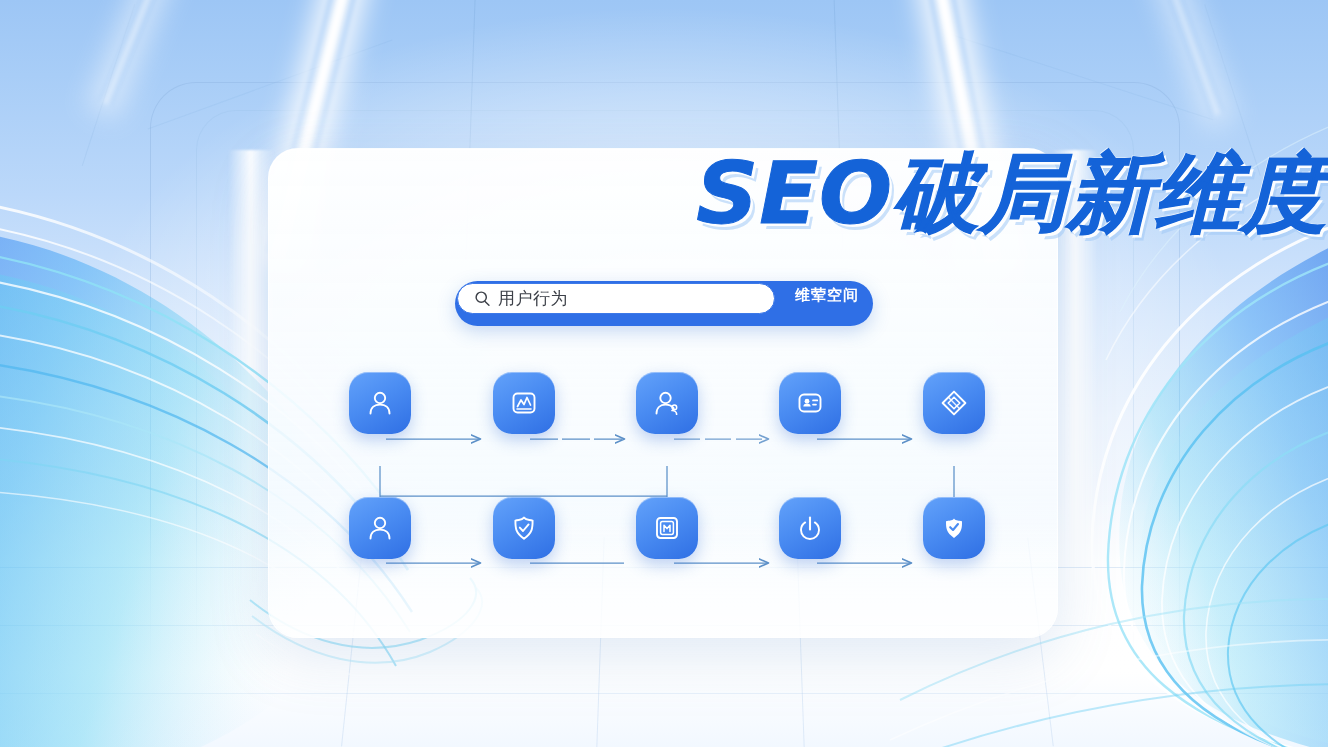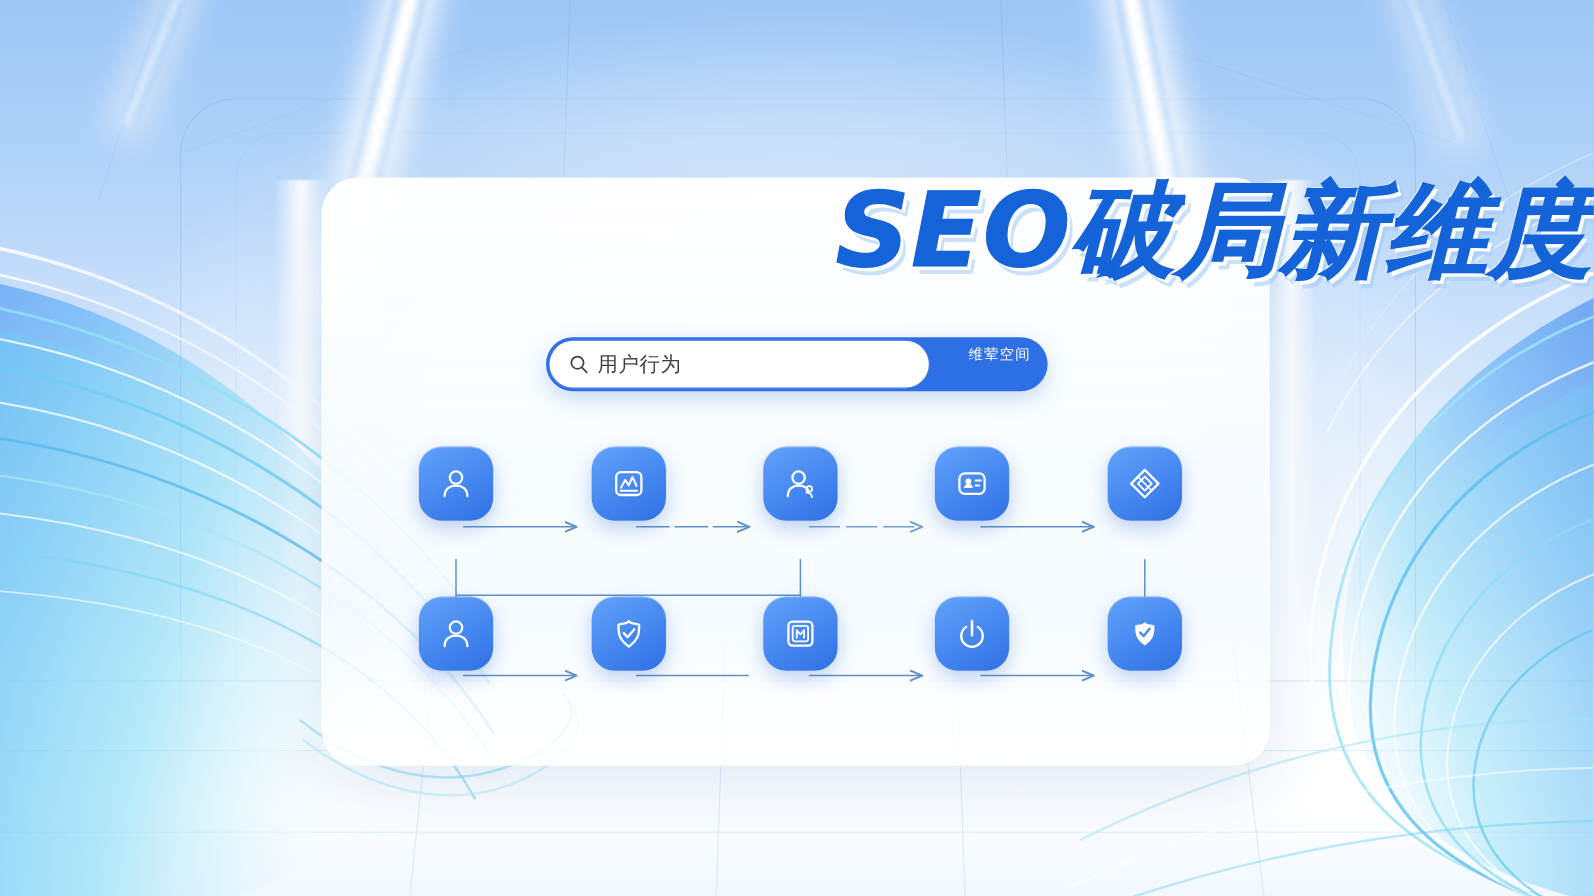--- a/index.html
+++ b/index.html
@@ -118,36 +118,36 @@
     position:absolute; left:50%; top:281px; transform:translateX(-50%);
     z-index:7;
     width:418px; height:45px;
     background:#2f6fe6;
     border-radius:23px;
     display:flex; align-items:center;
     box-shadow:0 6px 18px rgba(50,110,210,.25);
   }
   .search-field {
     position:absolute; left:2px; top:2px;
-    width:318px; height:41px;
+    width:318px; height:31px;
     background:#ffffff;
     border:1.5px solid #3d79e8;
     border-radius:21px;
     display:flex; align-items:center; gap:7px;
     padding:0 16px;
   }
   .search-field .mag { flex:0 0 auto; width:17px; height:17px; display:block; }
   .search-text {
     font-size:17px; color:#3c4048; letter-spacing:.5px;
     font-family:"DejaVu Sans","Liberation Sans",sans-serif;
   }
   .search-btn {
     position:absolute; right:14px; top:0; height:28px;
     display:flex; align-items:center;
-    color:#ffffff; font-size:12px; font-weight:400; letter-spacing:1px;
+    color:#ffffff; font-size:15px; font-weight:700; letter-spacing:1px;
     font-family:"DejaVu Sans","Liberation Sans",sans-serif;
     cursor:pointer;
   }
 
   
   .flow { position:absolute; left:268px; top:148px; width:790px; height:490px; z-index:6; }
   .node {
     position:absolute; width:62px; height:62px; border-radius:19px;
     background:linear-gradient(150deg,#63a2fa 0%,#4a8cf2 45%,#2f6fe4 100%);
     box-shadow:0 6px 16px rgba(58,116,214,.32), inset 0 1px 0 rgba(255,255,255,.35);

